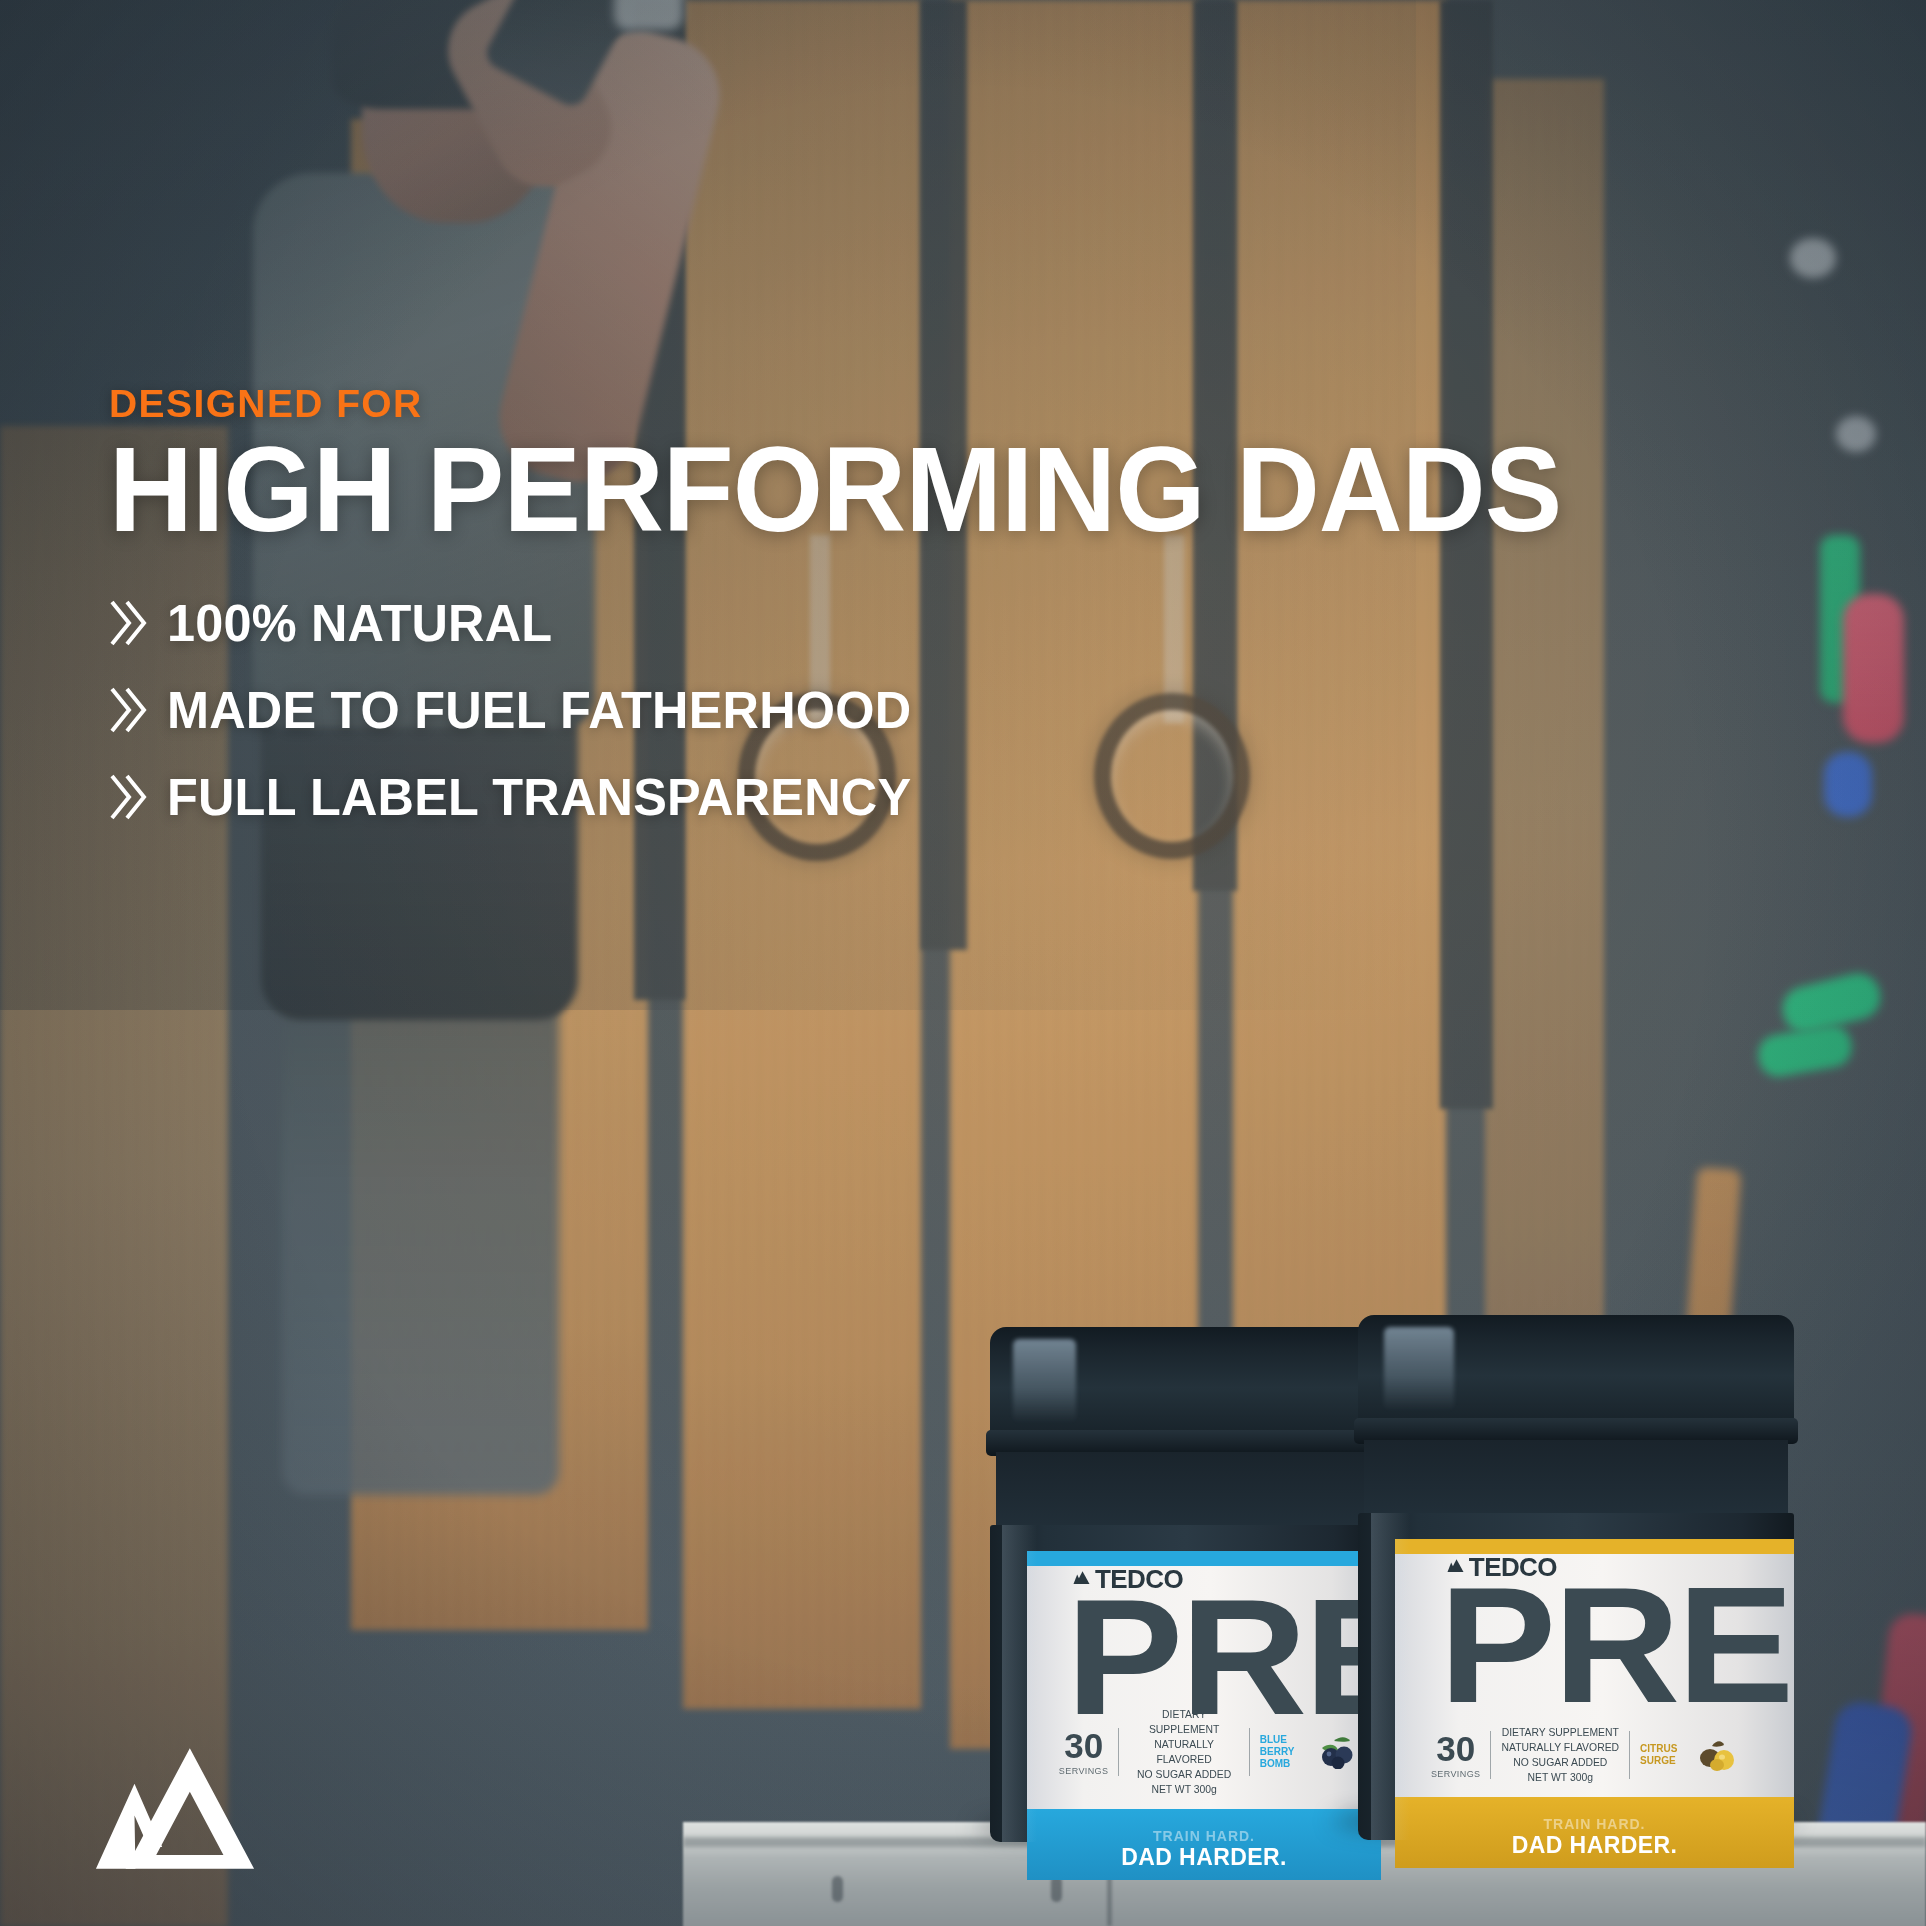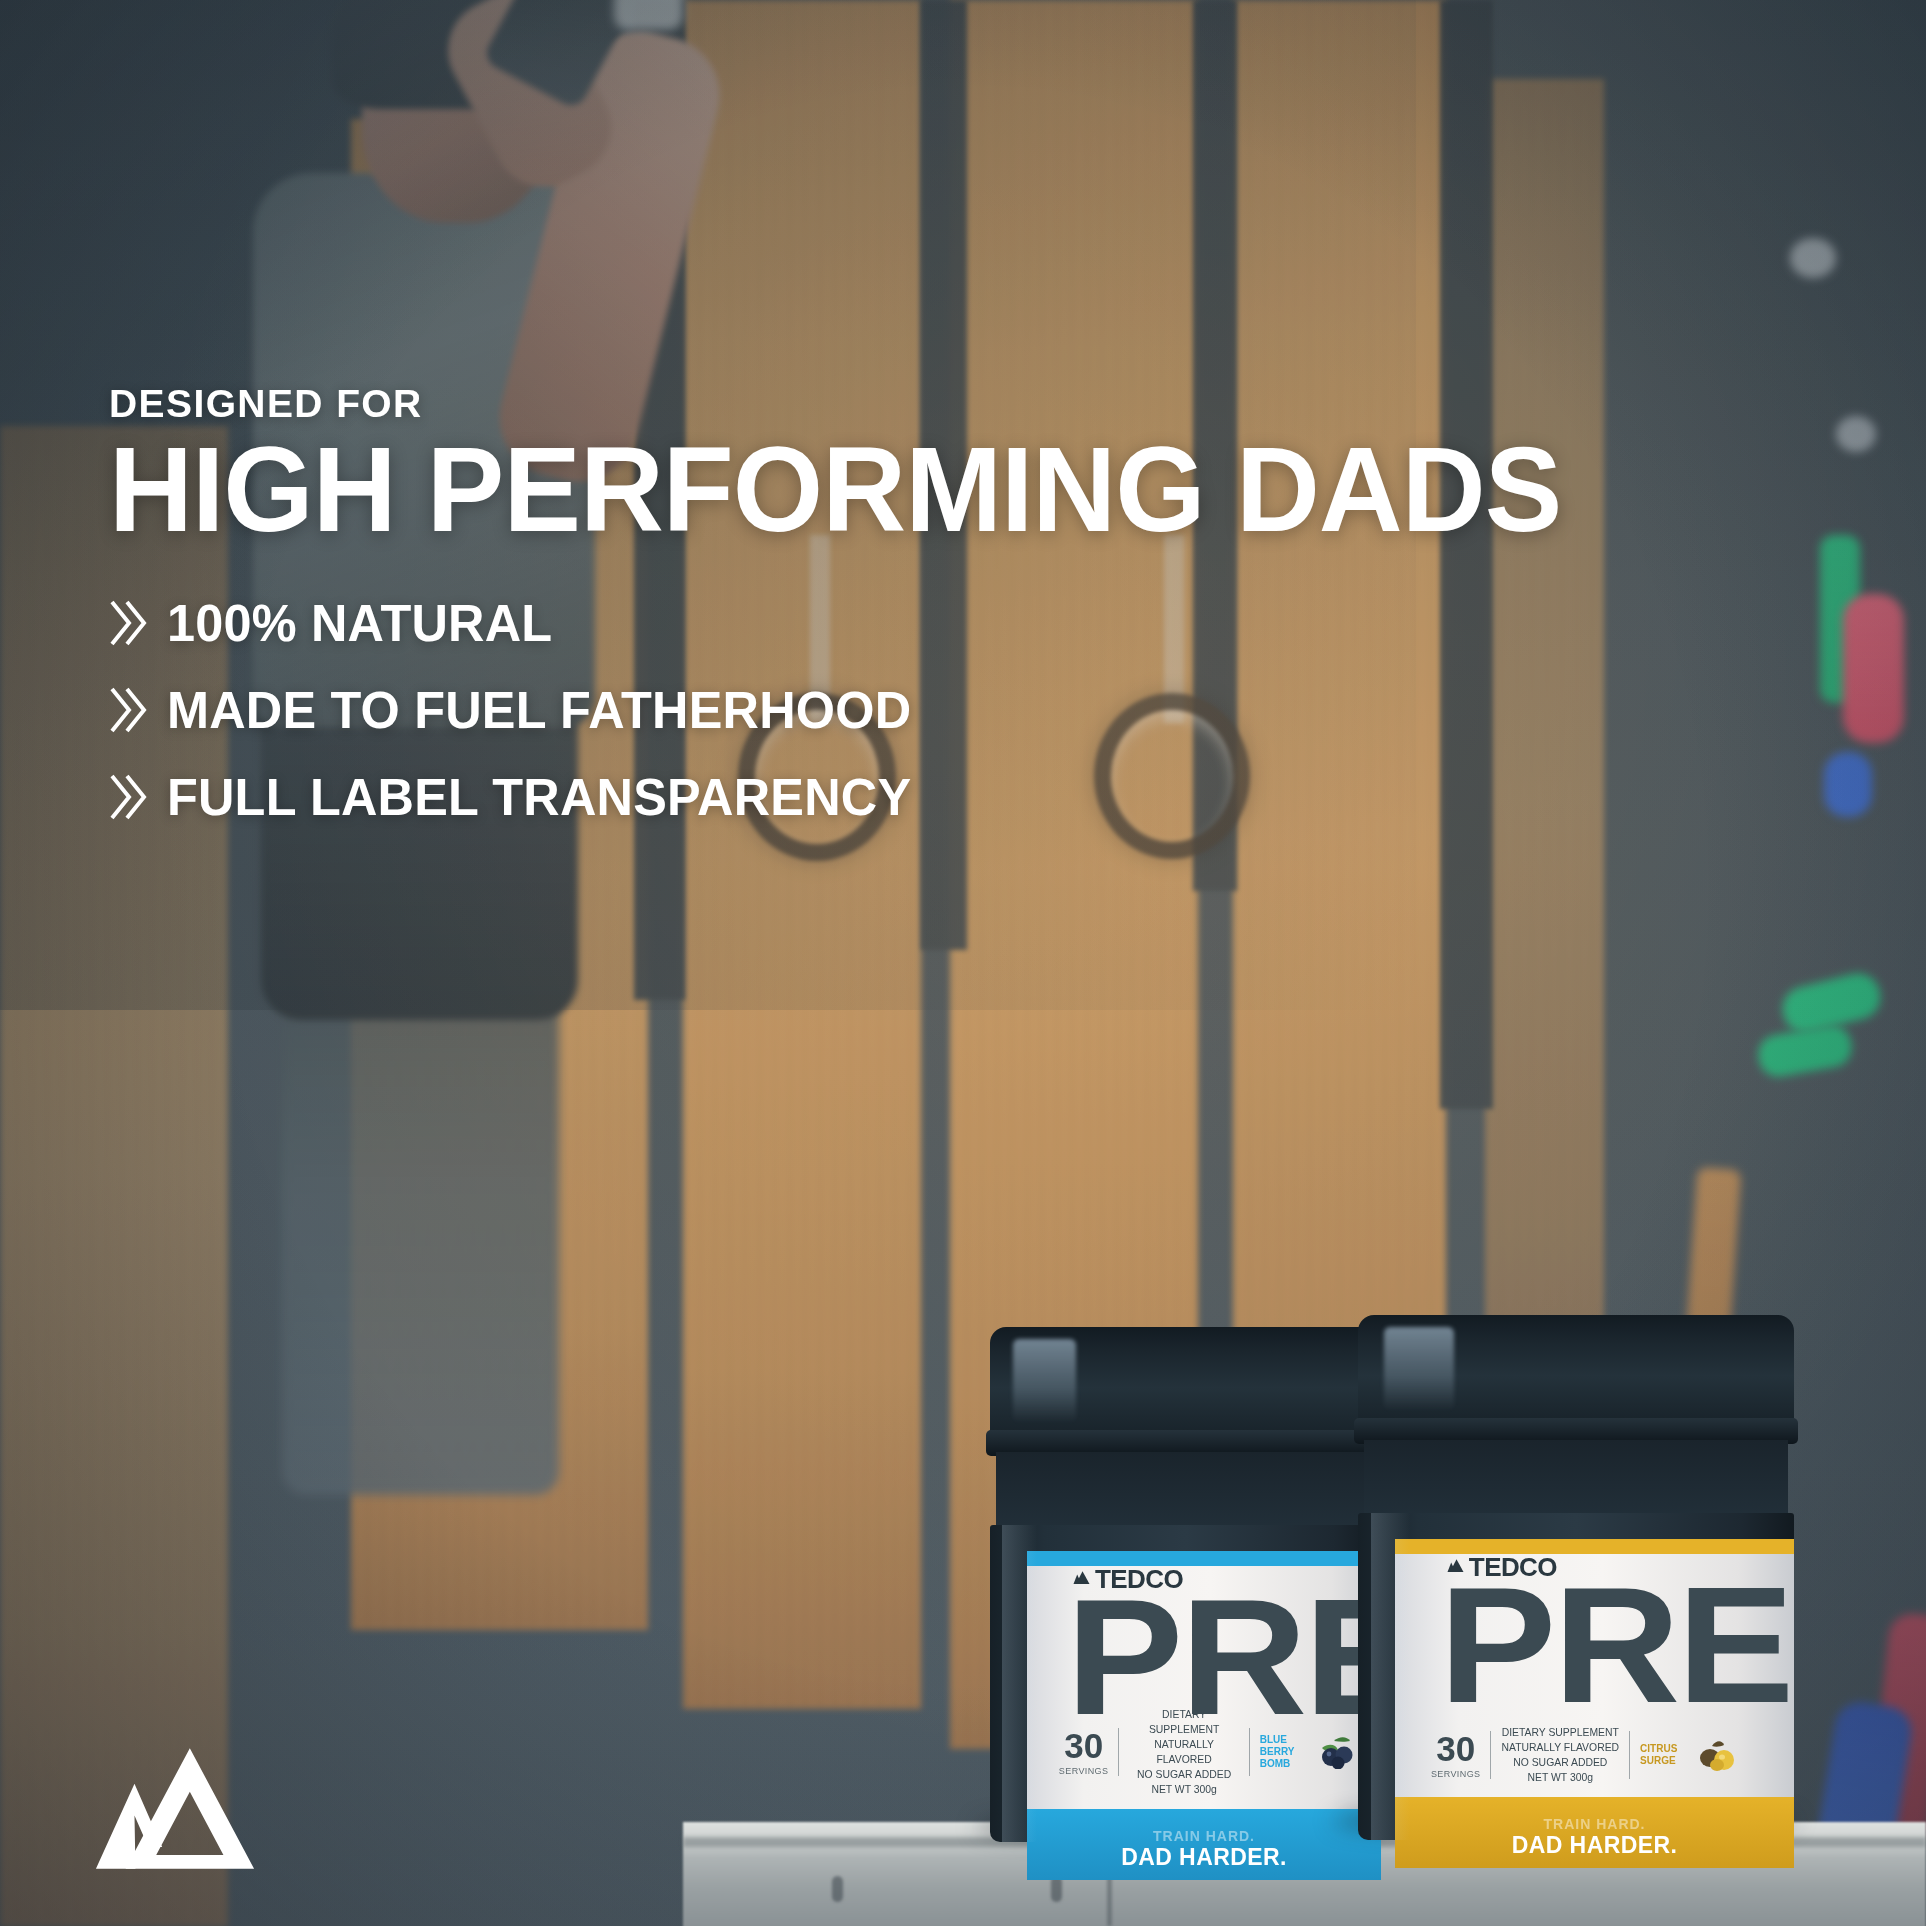--- a/index.html
+++ b/index.html
@@ -162,21 +162,21 @@
   .vignette    { position:absolute; inset:0;
     background:radial-gradient(ellipse at 50% 46%, rgba(0,0,0,0) 54%, rgba(14,20,26,.38) 100%); }
   .scrim-top   { position:absolute; left:0; top:0; width:1416px; height:1010px;
     background:linear-gradient(110deg, rgba(22,32,40,.40) 0%, rgba(24,34,42,.22) 48%,
                                        rgba(24,34,42,0) 100%); }
 
   
   .copy { position:absolute; left:109px; top:384px; width:1485px; }
 
   .eyebrow {
-    color:#ffffff; font-weight:bold; font-size:39px; letter-spacing:1.4px;
+    color:#f97316; font-weight:bold; font-size:39px; letter-spacing:1.4px;
     line-height:1; margin-bottom:10px;
     text-shadow:0 2px 12px rgba(0,0,0,.30);
   }
   .headline {
     color:#fff; font-weight:bold; font-size:121px; line-height:.93;
     letter-spacing:-1px; transform:scaleX(.96); transform-origin:left center;
     margin-bottom:34px; white-space:nowrap;
     text-shadow:0 3px 18px rgba(0,0,0,.30);
   }
   .bullets { list-style:none; }

